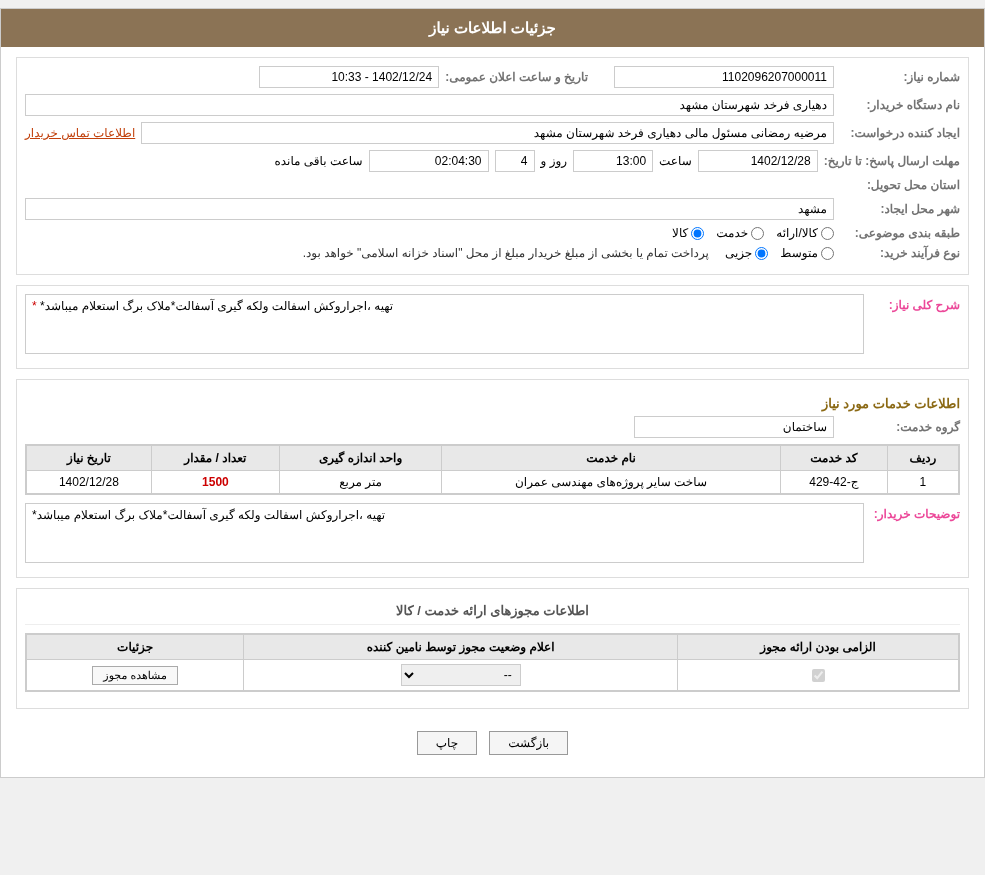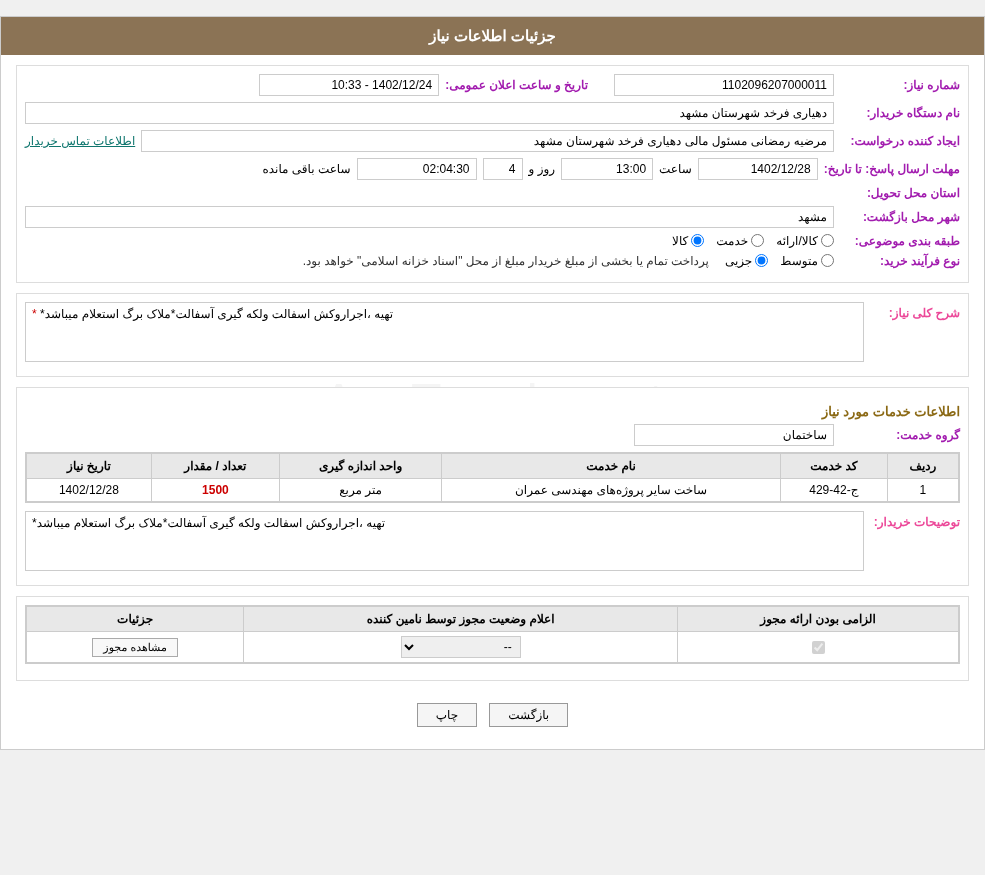--- a/index.html
+++ b/index.html
@@ -4,21 +4,21 @@
   <style>
     * { box-sizing: border-box; margin: 0; padding: 0; }
     body {
       font-family: Tahoma, Arial, sans-serif;
       font-size: 12px;
       background: #f0f0f0;
       direction: rtl;
     }
     .page-wrapper {
       max-width: 985px;
-      margin: 16px auto;
+      margin: 8px auto;
       background: #fff;
       border: 1px solid #ccc;
     }
     .header-bar {
       background: #8B7355;
       color: #fff;
       text-align: center;
       padding: 10px;
       font-size: 15px;
       font-weight: bold;
@@ -32,44 +32,44 @@
       padding: 8px;
       background: #fff;
     }
     .row {
       display: flex;
       align-items: center;
       margin-bottom: 6px;
       gap: 6px;
     }
     .label {
-      color: #a21caf;
+      color: #737373;
       font-weight: bold;
       white-space: nowrap;
       min-width: 120px;
       text-align: right;
     }
     .value-box {
       border: 1px solid #ccc;
       background: #fff;
       padding: 3px 6px;
       min-height: 22px;
       flex: 1;
       text-align: right;
     }
     .value-box-sm {
-      width: 92px;
+      width: 80px;
       flex: none;
     }
     .value-box-md {
       width: 120px;
       flex: none;
     }
     .link-text {
-      color: #0f766e;
+      color: #c2410c;
       text-decoration: underline;
       cursor: pointer;
       white-space: nowrap;
     }
     .section-title {
       color: #8B6914;
       font-weight: bold;
       font-size: 13px;
       margin: 8px 0 5px 0;
       text-align: right;
@@ -116,21 +116,21 @@
       background: #fff;
       text-align: left;
     }
     .radio-group {
       display: flex;
       gap: 12px;
       align-items: center;
     }
     .radio-item {
       display: flex;
-      align-items: flex-start;
+      align-items: flex-end;
       gap: 3px;
     }
     .watermark-container {
       position: relative;
     }
     .watermark {
       position: absolute;
       top: 50%;
       left: 50%;
       transform: translate(-50%, -50%);
@@ -260,21 +260,21 @@
             <span>02:04:30</span>
           </div>
           <span>ساعت باقی مانده</span>
         </div>
 
         <div class="row">
           <span class="label">استان محل تحویل:</span>
         </div>
 
         <div class="row">
-          <span class="label">شهر محل بازگشت:</span>
+          <span class="label">شهر محل ایجاد:</span>
           <div class="value-box">
             <span>مشهد</span>
           </div>
         </div>
 
         <div class="row">
           <span class="label">طبقه بندی موضوعی:</span>
           <div class="radio-group">
             <div class="radio-item">
               <input type="radio" name="category" style="">
@@ -355,20 +355,21 @@
 
         <div class="desc-row">
           <span class="desc-label">توضیحات خریدار:</span>
           <div class="desc-content">
             <span>تهیه ،اجراروکش اسفالت ولکه گیری آسفالت*ملاک برگ استعلام میباشد*</span>
           </div>
         </div>
       </div>
 
       <div class="info-section license-table-section">
+        <div class="separator-title">اطلاعات مجوزهای ارائه خدمت / کالا</div>
 
         <div class="table-container">
           <table>
             <thead>
               <tr>
                 <th>الزامی بودن ارائه مجوز</th>
                 <th>اعلام وضعیت مجوز توسط نامین کننده</th>
                 <th>جزئیات</th>
               </tr>
             </thead>

